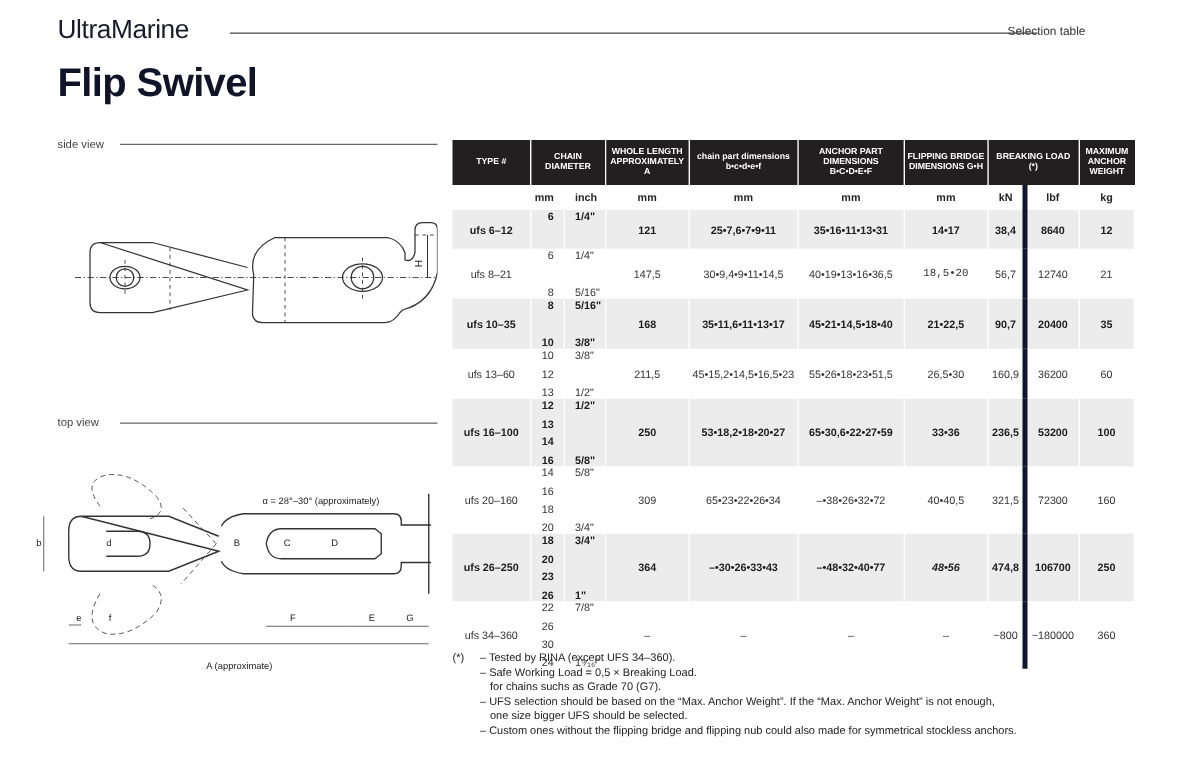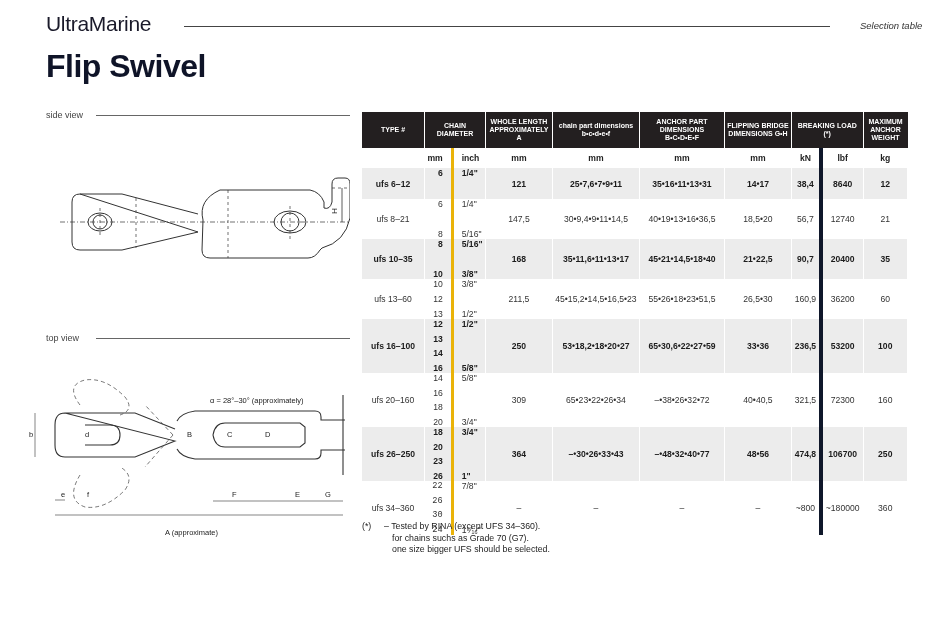--- a/index.html
+++ b/index.html
@@ -1,29 +1,29 @@
 <!DOCTYPE html>
 <html><head>
 <meta charset="utf-8">
 <style>
   html,body{margin:0;padding:0;background:#fff;}
   body{width:945px;height:620px;position:relative;overflow:hidden;font-family:"Liberation Sans",sans-serif;color:#1c1c2a;}
   .brand{position:absolute;left:46px;top:12px;font-size:21px;color:#1a1a2a;letter-spacing:-0.3px;}
   .brand-rule{position:absolute;left:184px;top:26px;width:646px;height:1px;background:#444;}
-  .sel-table{position:absolute;left:860px;top:20px;font-size:9.5px;color:#333;font-style:italic;}
+  .sel-table{position:absolute;left:806px;top:20px;font-size:9.5px;color:#333;}
   .title{position:absolute;left:46px;top:48px;font-size:32px;font-weight:bold;color:#0f1428;letter-spacing:-0.5px;}
   .view-label{position:absolute;font-size:9px;color:#444;}
   .view-rule{position:absolute;height:1px;background:#666;}
   table.spec{position:absolute;left:362px;top:112px;width:546px;border-collapse:collapse;font-size:8.6px;text-align:center;}
   table.spec th{background:#231f20;color:#fff;font-size:7px;font-weight:bold;line-height:8px;padding:3px 2px;border-right:1.5px solid #fff;height:30px;}
   table.spec td{padding:0 2px;border-right:1.5px solid #fff;color:#333;}
   table.spec tr.unit td{font-weight:bold;height:20px;color:#222;}
   table.spec tr.shade td{background:#ececec;font-weight:bold;color:#1c1c1c;}
   table.spec td.mm{text-align:right;padding-right:8px;}
-  table.spec td.inch{text-align:left;padding-left:8px;border-left:3px solid #eab308;}
+  table.spec td.inch{text-align:left;padding-left:8px;border-left:1px solid #eab308;}
   table.spec td.kn{border-right:4px solid #0f172a;}
   .stack{display:flex;flex-direction:column;justify-content:space-between;height:100%;}
   .notes{position:absolute;left:362px;top:521px;font-size:8.8px;color:#222;line-height:11.6px;}
   .notes .n{padding-left:22px;position:relative;}
   .notes .mark{position:absolute;left:0;}
   svg{position:absolute;}
 </style>
 </head>
 <body>
 
@@ -156,21 +156,21 @@
         <td class="inch" style="height: 40px;">
           <div class="stack">
             <span>1/4"</span>
             <span>&nbsp;</span>
             <span>5/16"</span>
           </div>
         </td>
         <td style="height: 40px;">147,5</td>
         <td style="height: 40px;">30•9,4•9•11•14,5</td>
         <td style="height: 40px;">40•19•13•16•36,5</td>
-        <td style="height: 40px;">18,5•20</td>
+        <td style="height: 40px; font-family: Liberation Mono, monospace;">18,5•20</td>
         <td class="kn" style="height: 40px;">56,7</td>
         <td style="height: 40px;">12740</td>
         <td style="height: 40px;">21</td>
       </tr>
       <tr class="shade">
         <td style="height: 40px;">ufs 10–35</td>
         <td class="mm" style="height: 40px;">
           <div class="stack">
             <span>8</span>
             <span>&nbsp;</span>
@@ -282,28 +282,28 @@
           <div class="stack">
             <span>3/4"</span>
             <span>&nbsp;</span>
             <span>&nbsp;</span>
             <span>1"</span>
           </div>
         </td>
         <td style="height: 54px;">364</td>
         <td style="height: 54px;">–•30•26•33•43</td>
         <td style="height: 54px;">–•48•32•40•77</td>
-        <td style="height: 54px;">48•56</td>
+        <td style="height: 54px; font-style: italic;">48•56</td>
         <td class="kn" style="height: 54px;">474,8</td>
         <td style="height: 54px;">106700</td>
         <td style="height: 54px;">250</td>
       </tr>
       <tr>
         <td style="height: 54px;">ufs 34–360</td>
-        <td class="mm" style="height: 54px; font-family: Liberation Mono, monospace;">
+        <td class="mm" style="height: 54px;">
           <div class="stack">
             <span>22</span>
             <span>26</span>
             <span>30</span>
             <span>24</span>
           </div>
         </td>
         <td class="inch" style="height: 54px;">
           <div class="stack">
             <span>7/8"</span>
@@ -318,15 +318,18 @@
         <td style="height: 54px;">–</td>
         <td class="kn" style="height: 54px;">~800</td>
         <td style="height: 54px;">~180000</td>
         <td style="height: 54px;">360</td>
       </tr>
     </tbody>
 </table>
 
 <div class="notes">
   <div class="n"><span class="mark">(*)</span><span>– Tested by RINA (except UFS 34–360).</span></div>
+  <div class="n"><span>– Safe Working Load = 0,5 × Breaking Load.</span></div>
   <div class="n" style="padding-left:30px"><span>  for chains suchs as Grade 70 (G7).</span></div>
+  <div class="n"><span>– UFS selection should be based on the “Max. Anchor Weight”. If the “Max. Anchor Weight” is not enough,</span></div>
   <div class="n" style="padding-left:30px"><span>  one  size bigger UFS should  be selected.</span></div>
+  <div class="n"><span>– Custom ones without the flipping bridge and flipping nub could also  made for symmetrical stockless anchors.</span></div>
 </div>
 
 </body></html>

